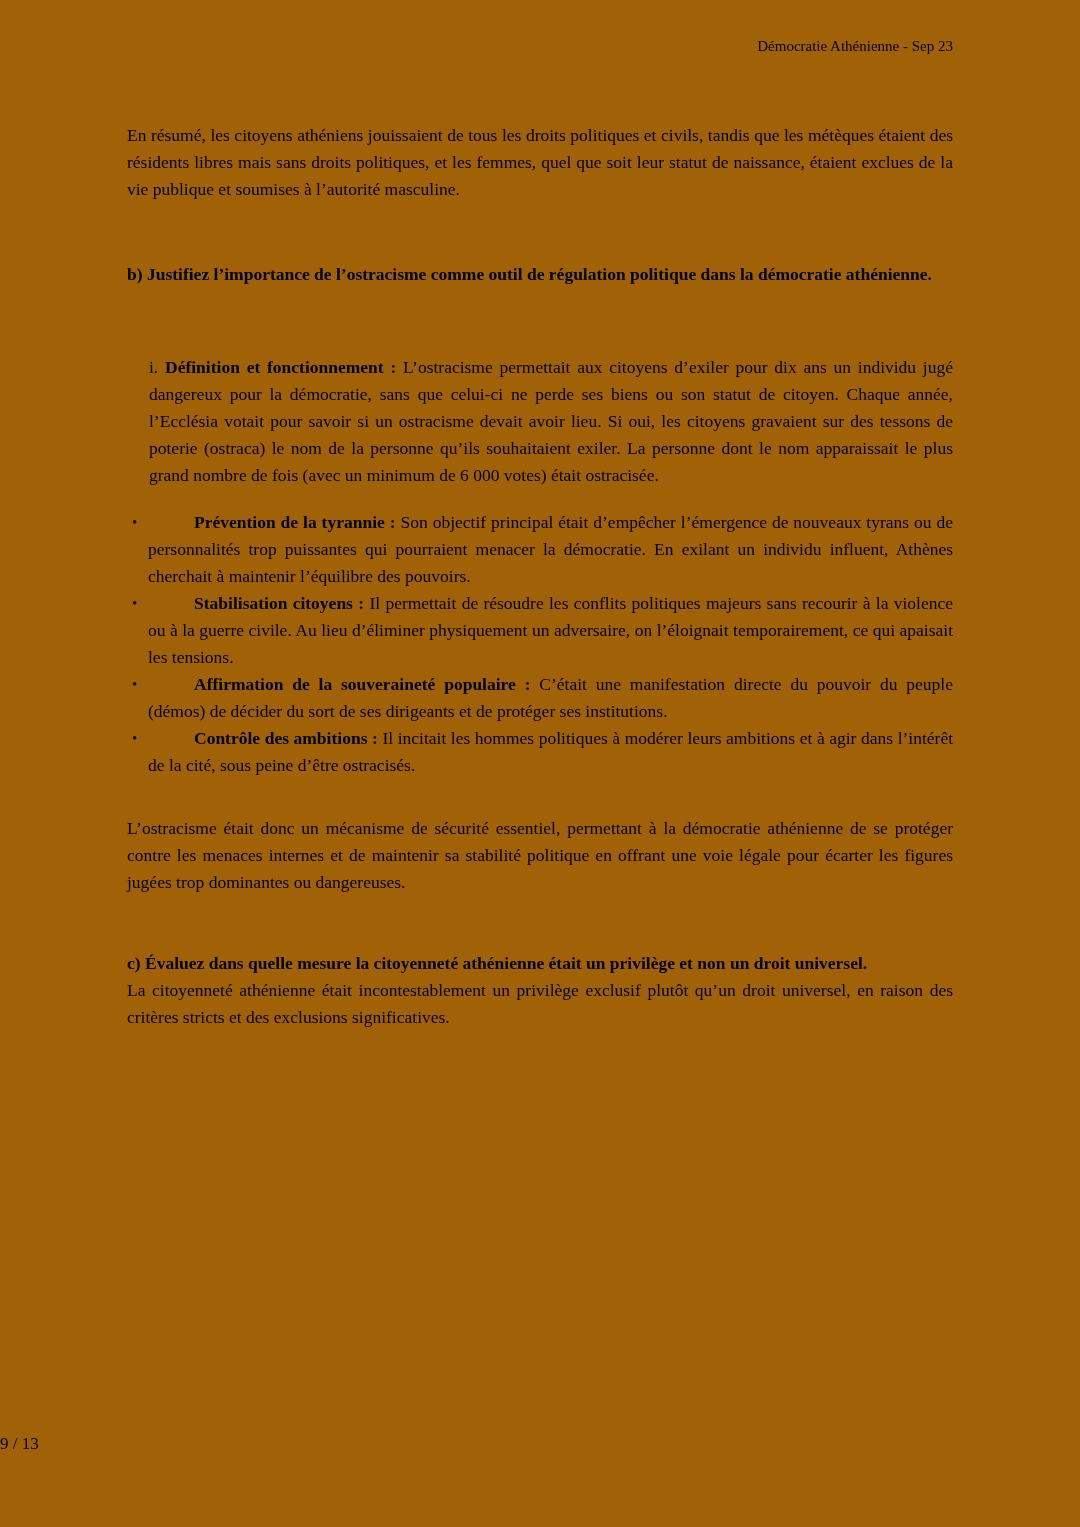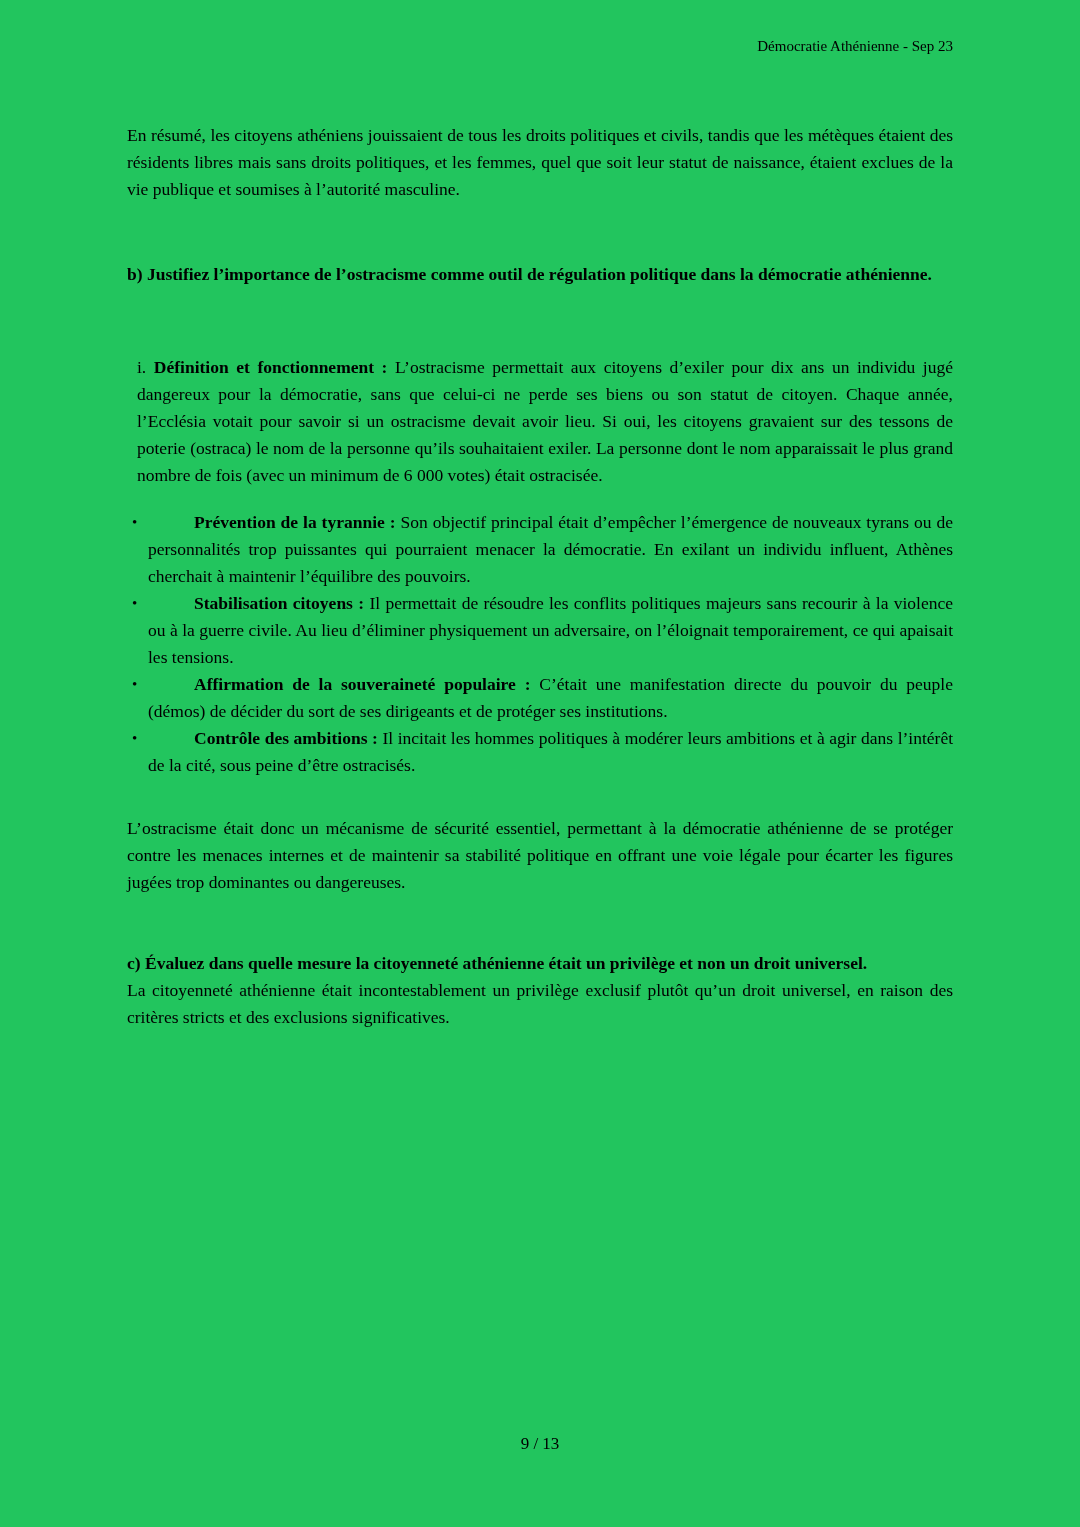--- a/index.html
+++ b/index.html
@@ -6,42 +6,42 @@
     margin: 0;
     padding: 0;
     background: #ffffff;
   }
   .page {
     position: relative;
     width: 1080px;
     height: 1527px;
     box-sizing: border-box;
     padding: 36px 127px 0 127px;
-    background: #22c55e;
+    background: #a16207;
     color: #000000;
     font-family: "Liberation Serif", "DejaVu Serif", serif;
     font-size: 17.5px;
     line-height: 27px;
     overflow: hidden;
   }
   .doc-header {
     text-align: right;
     font-size: 15px;
     line-height: 20px;
   }
   p {
     margin: 0;
     text-align: justify;
   }
   .para-summary   { margin-top: 66px; }
   .heading        { font-weight: bold; text-align: justify; }
   .heading-b      { margin-top: 58px; }
   .para-b-intro   { margin-top: 0; }
   .item {
-    margin-left: 10px;
+    margin-left: 22px;
     text-align: justify;
   }
   .item-i  { margin-top: 66px; }
   .item-ii { margin-top: 86px; }
   .item-title { font-weight: bold; }
   .bullet-list { margin-top: 20px; }
   .bullet {
     display: flex;
     align-items: flex-start;
   }
@@ -55,21 +55,20 @@
   .bullet p { flex: 1 1 auto; }
   .bullet-title { font-weight: bold; margin-left: 46px; }
   .para-conclusion { margin-top: 36px; }
   .heading-c       { margin-top: 54px; }
   .para-c-intro    { margin-top: 0; }
   .doc-footer {
     position: absolute;
     left: 0;
     bottom: 70px;
     width: 100%;
-    text-align: center;
     font-size: 17px;
   }
 </style>
 </head>
 <body>
 
 <div class="page">
 
   <div class="doc-header">
     <span>Démocratie Athénienne - Sep 23</span>

